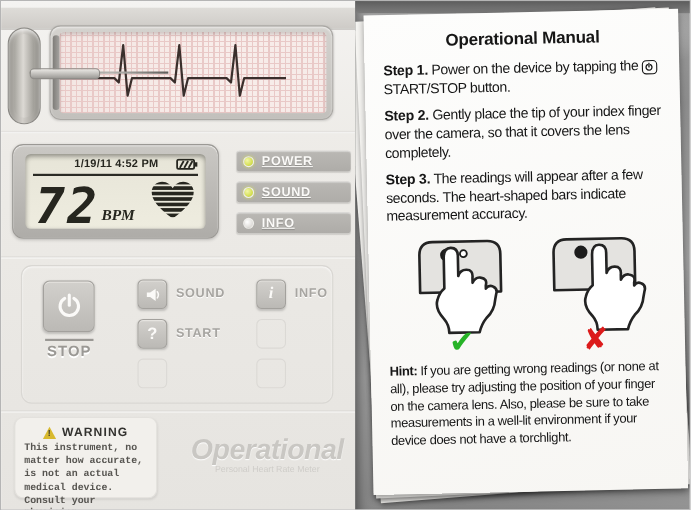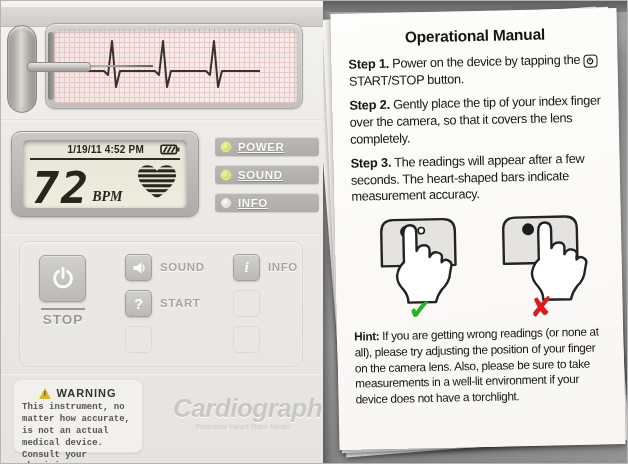--- a/index.html
+++ b/index.html
@@ -232,21 +232,21 @@
 
     <div class="warning">
       <div class="warn-head">
         <span class="tri"></span>
         <span>WARNING</span>
       </div>
       <div class="warn-body">This instrument, no matter how accurate, is not an actual medical device. Consult your physician.</div>
     </div>
 
     <div class="brand">
-      <div class="brand-name">Cardiograph</div>
+      <div class="brand-name">Operational</div>
       <div class="brand-tag">Personal Heart Rate Meter</div>
     </div>
   </div>
 
   <div class="manual">
     <div class="marble-top"></div>
     <div class="sheet-b sheet-b1"></div>
     <div class="sheet-b sheet-b2"></div>
 
     <div class="sheet">

